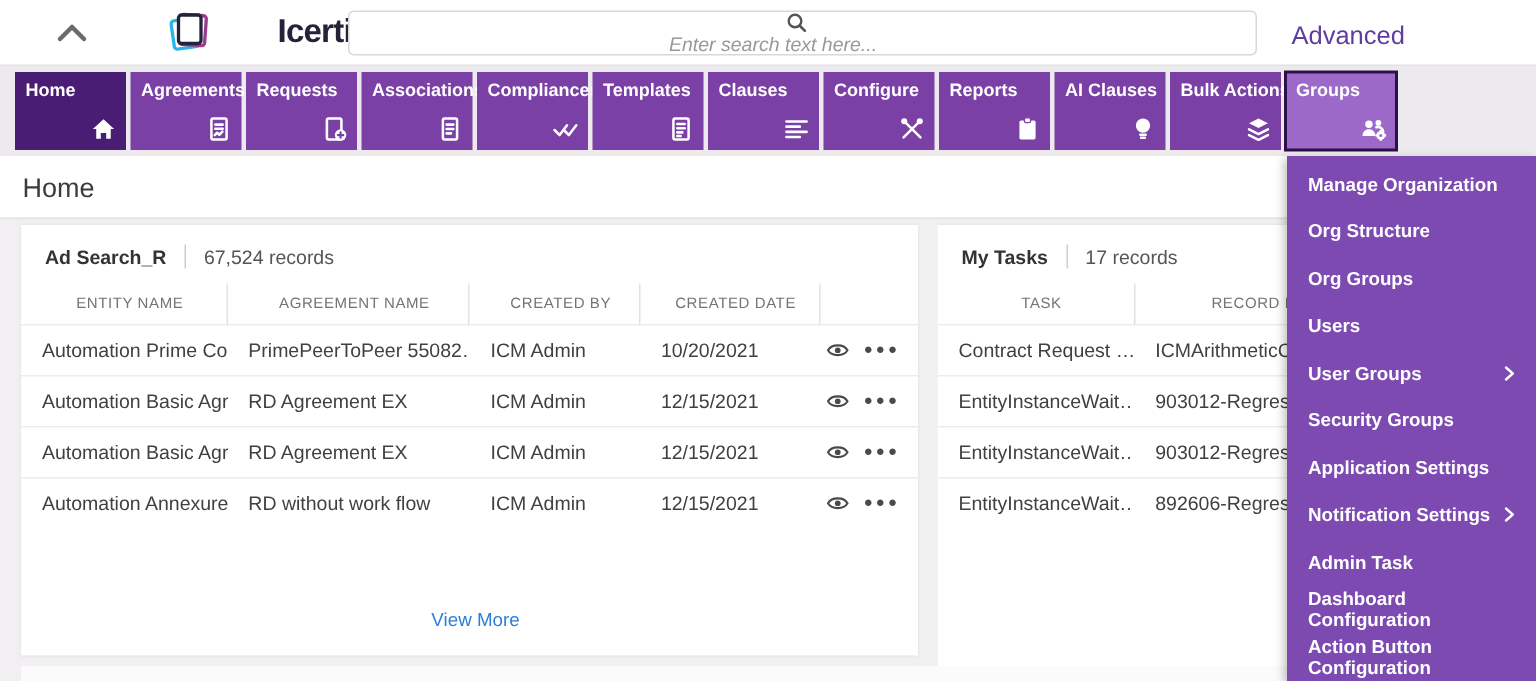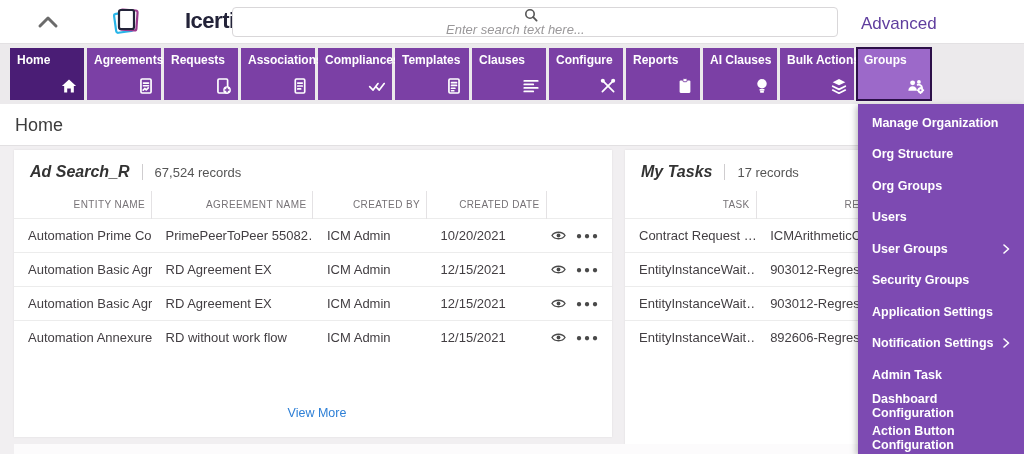--- a/index.html
+++ b/index.html
@@ -31,26 +31,26 @@
   .nav-tile .tile-icon { position:absolute; right:6px; bottom:5px; width:18px; height:18px; }
 
   .page-title-bar { position:absolute; left:0; top:104px; width:1024px; height:42px;
     background:#fff; border-bottom:1px solid #e2e0e2; }
   .page-title { position:absolute; left:15px; top:11px; font-size:18px; color:#3c3c3c; }
 
   .card { position:absolute; background:#fff; box-shadow:0 0 2px rgba(0,0,0,0.08); }
   .card-left { left:14px; top:150px; width:598px; height:287px; }
   .card-right { left:625px; top:150px; width:305px; height:373px; }
   .card-header { display:flex; align-items:center; padding:13px 16px 10px 16px; }
-  .card-title { font-size:16px; font-weight:bold; color:#333;font-style:italic; }
+  .card-title { font-size:13px; font-weight:bold; color:#333; }
   .card-sep { width:1px; height:16px; background:#cfcdcf; margin:0 12px; }
   .card-records { font-size:13px; color:#555; }
 
   table.grid { width:100%; border-collapse:collapse; table-layout:fixed; }
-  table.grid th { font-size:10px; font-weight:normal; color:#767276; text-align:right;
+  table.grid th { font-size:10px; font-weight:normal; color:#767276; text-align:center;
     text-transform:uppercase; letter-spacing:0.4px; padding:8px 6px 8px 14px;
     border-right:1px solid #e4e2e4; }
   table.grid th:last-child { border-right:none; }
   table.grid td { font-size:13px; color:#423e42; padding:9px 6px 9px 14px;
     border-top:1px solid #ececec; white-space:nowrap; overflow:hidden; }
   .row-actions { display:flex; align-items:center; gap:10px; justify-content:flex-end; padding-right:6px; }
   .eye-icon { width:15px; height:11px; cursor:pointer; }
   .more-dots { color:#4a4a4a; font-size:10px; font-weight:bold; letter-spacing:2px; cursor:pointer; }
 
   .view-more { position:absolute; bottom:17px; font-size:12.5px; color:var(--link-blue,#2d7fd6); cursor:pointer;margin-left:8px; }

